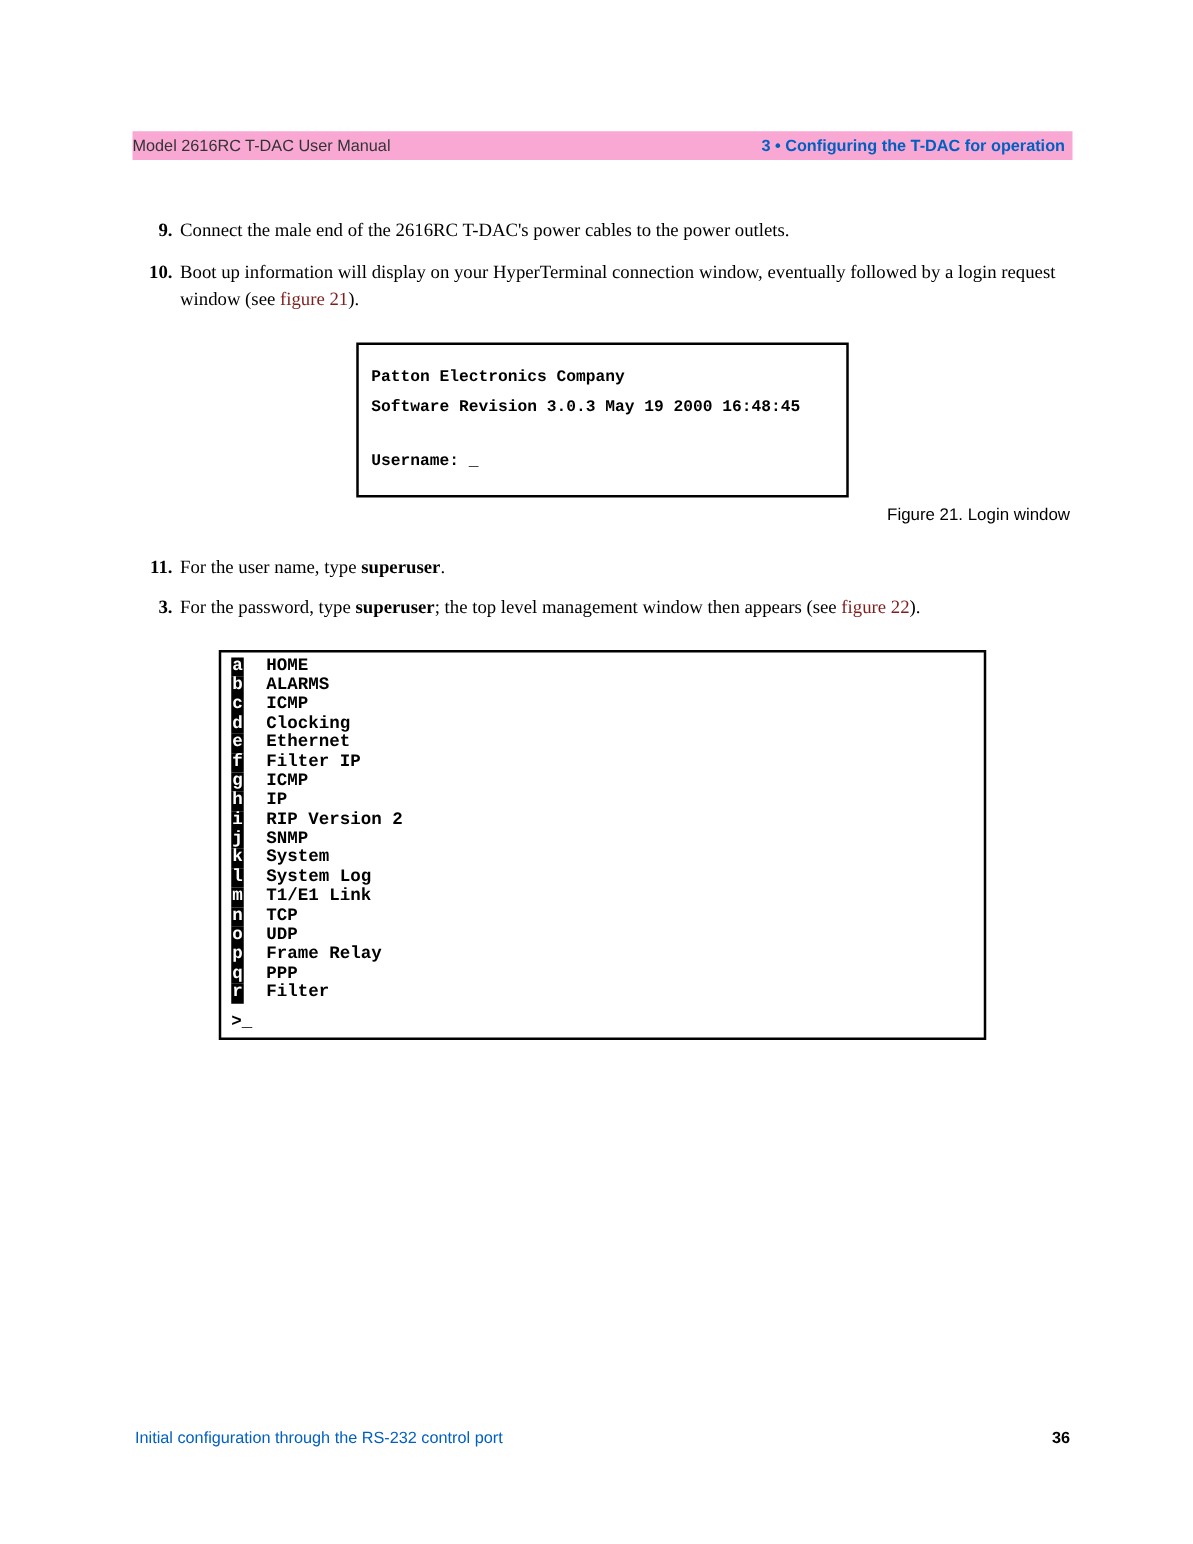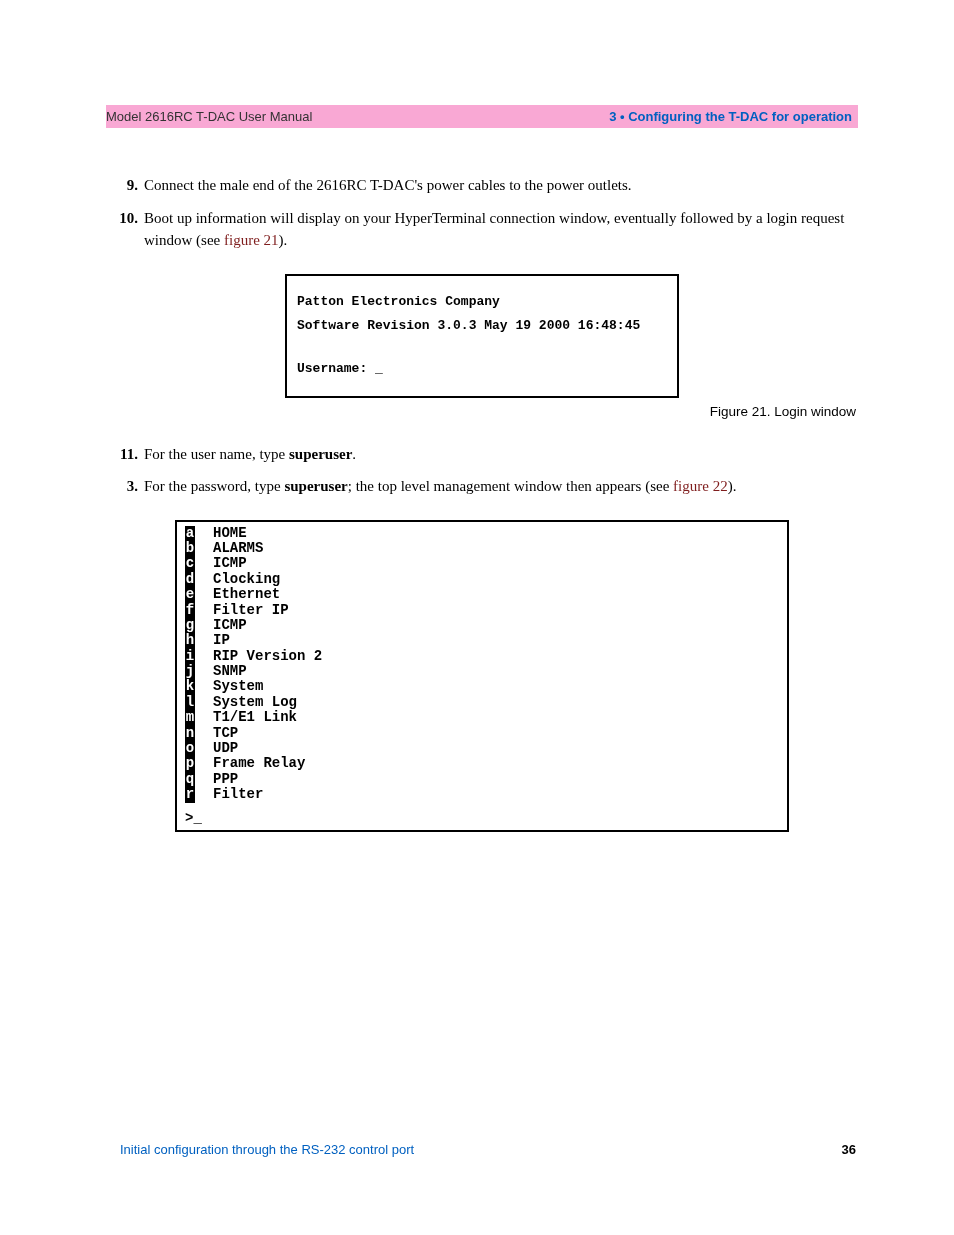--- a/index.html
+++ b/index.html
@@ -104,21 +104,20 @@
     bottom: 78px;
     left: 108px;
     right: 98px;
     display: flex;
     justify-content: space-between;
     font-family: Arial, Helvetica, sans-serif;
     font-size: 13px;
   }
   .footer-left {
     color: #0060c0;
-    margin-left: 12px;
   }
   .footer-right {
     font-weight: bold;
   }
   b { font-weight: bold; }
 </style>
 </head>
 <body>
 
 <div class="page">

